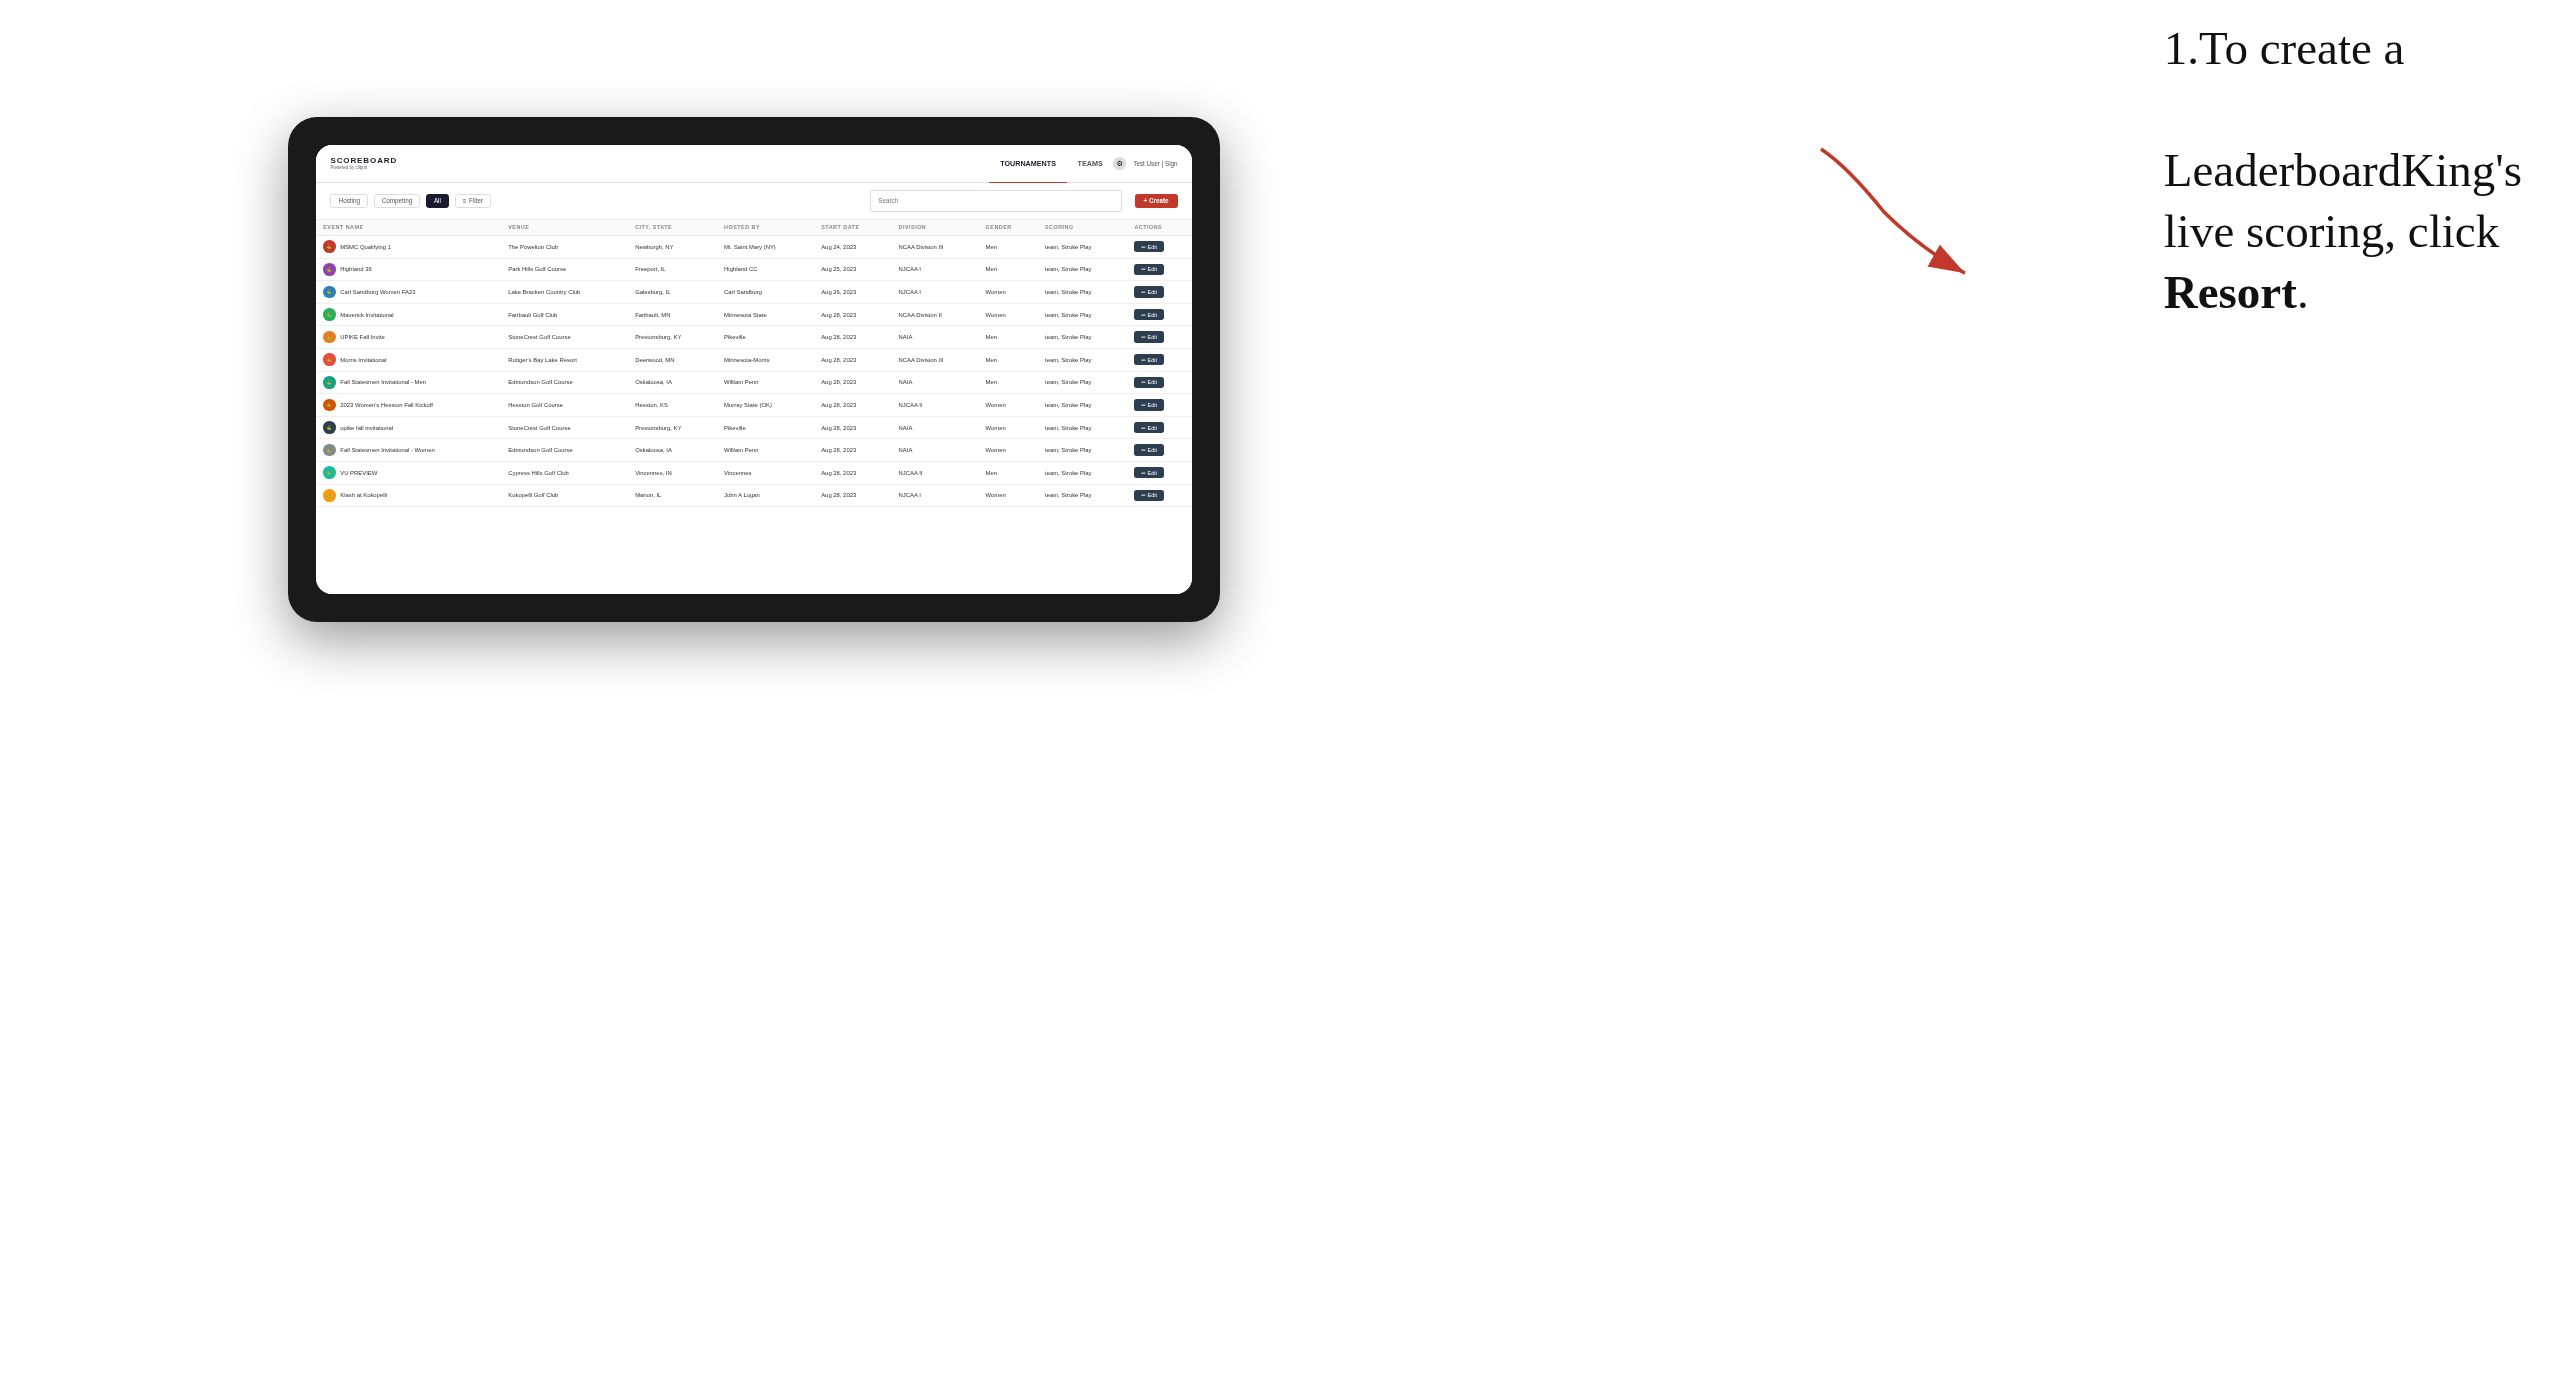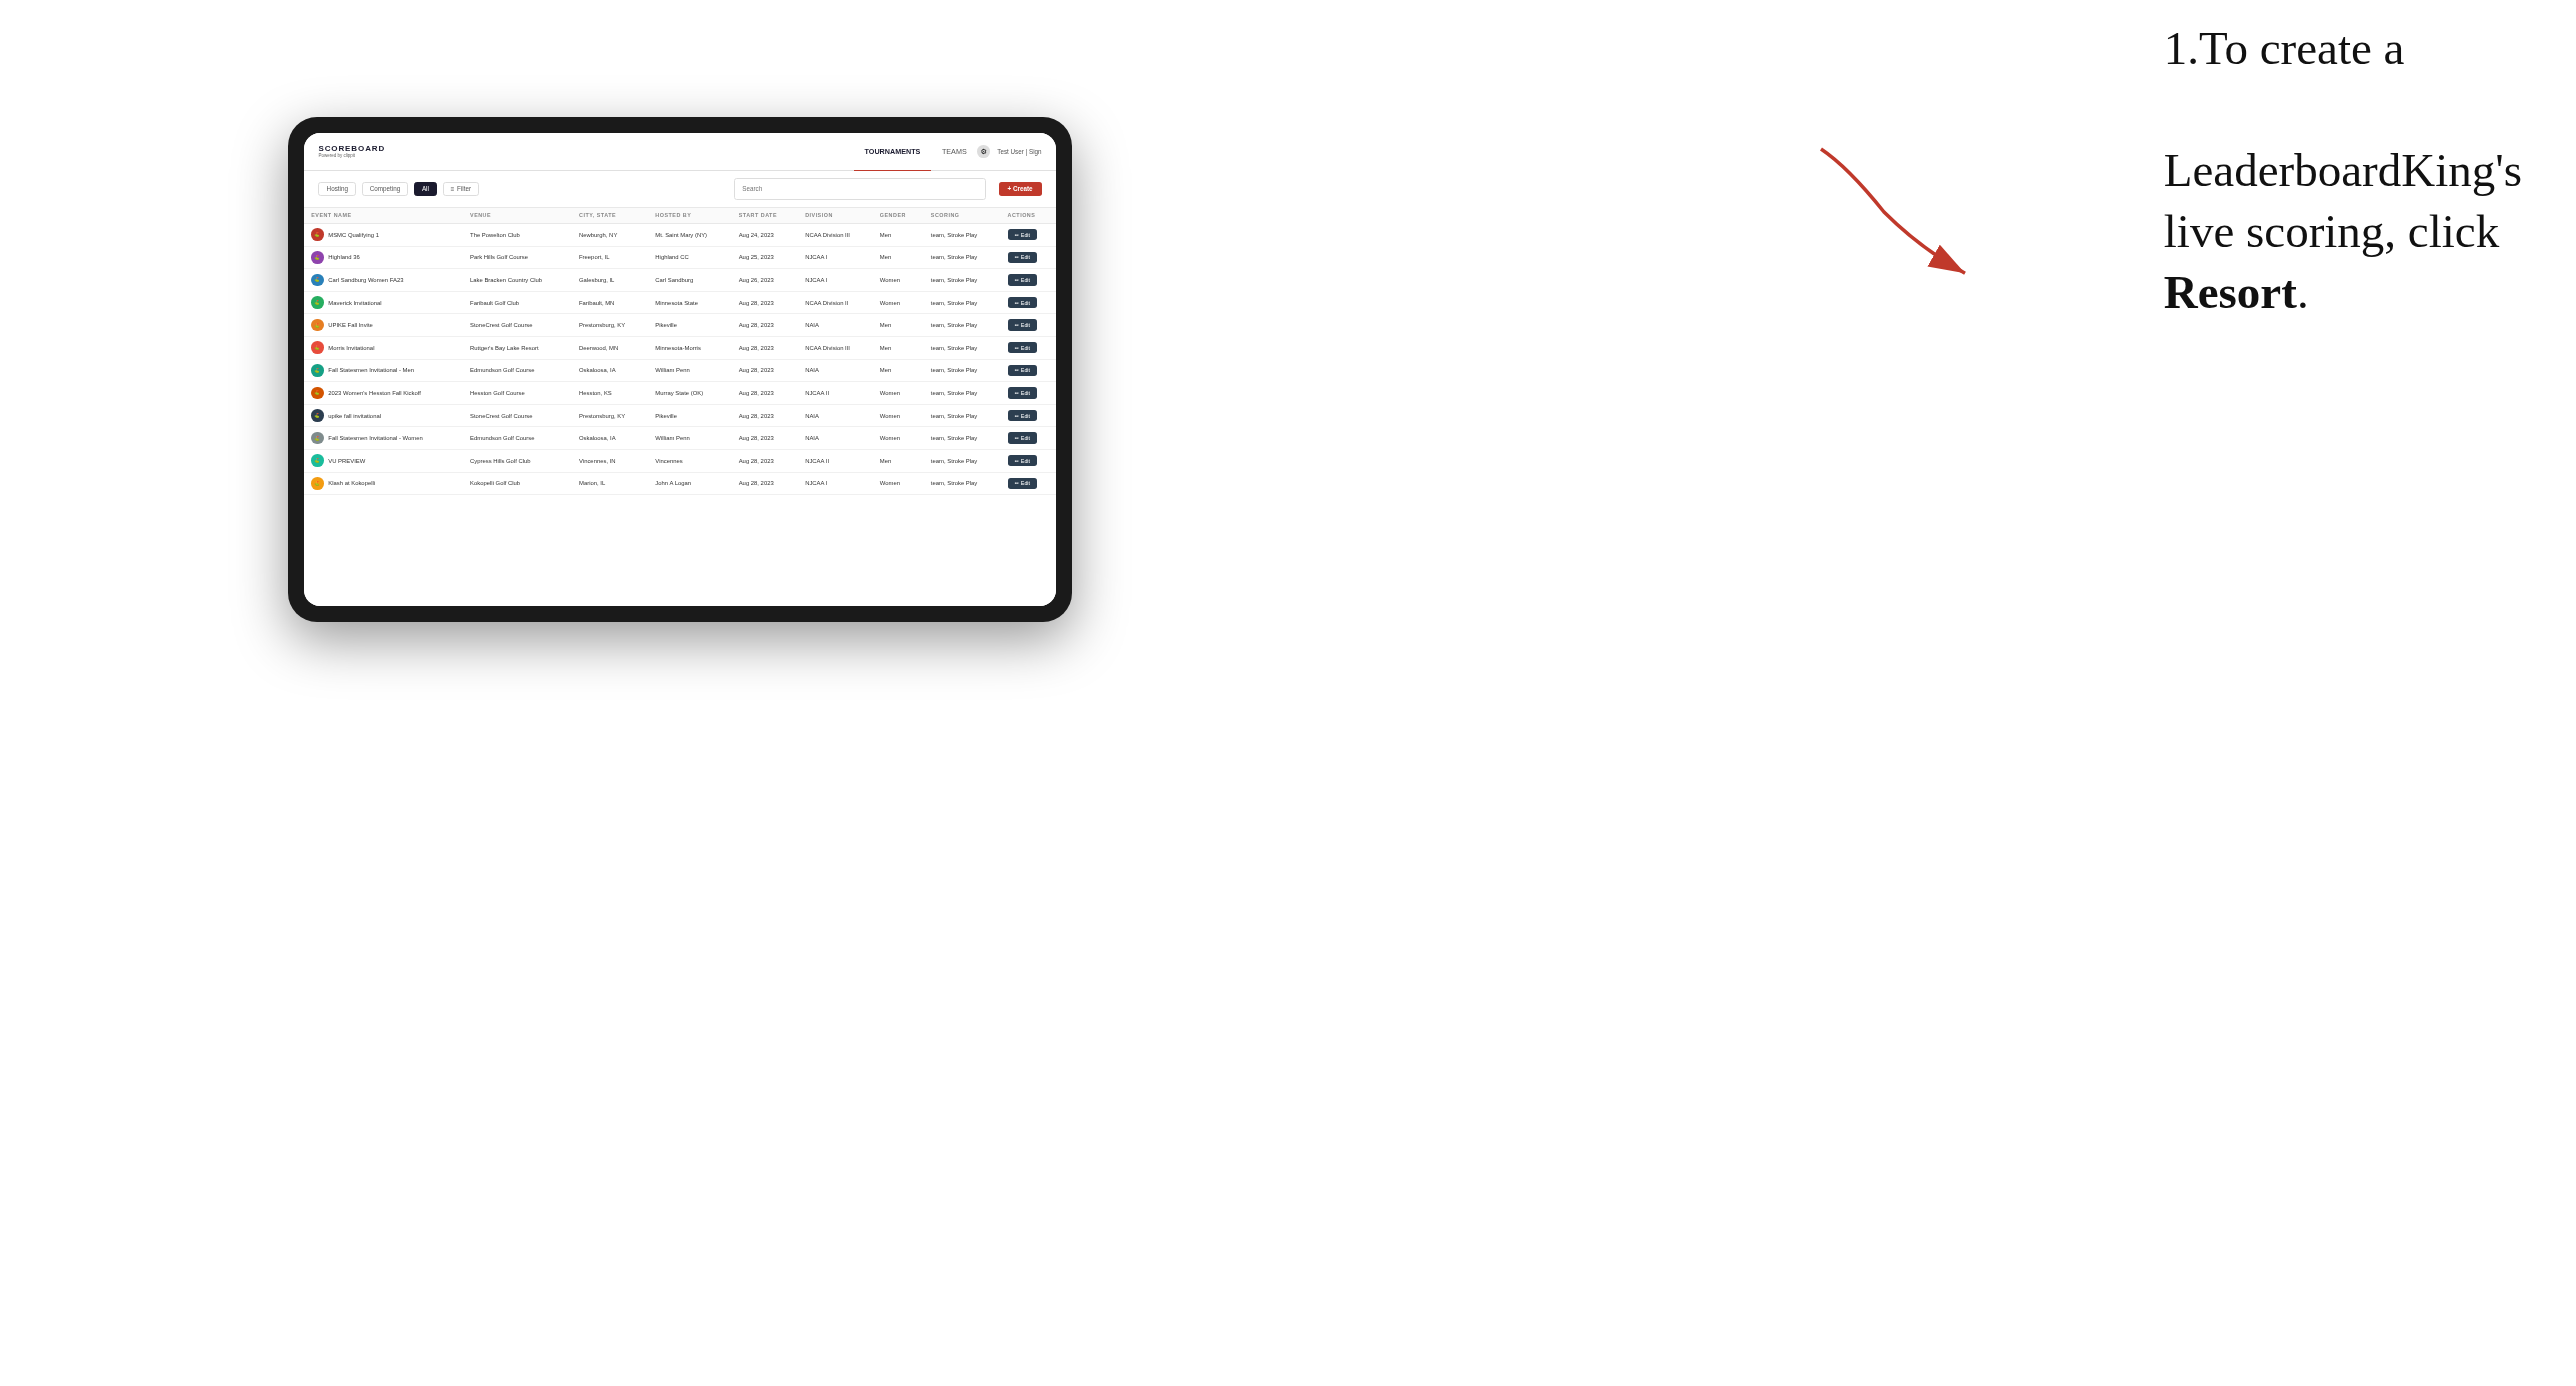--- a/index.html
+++ b/index.html
@@ -24,25 +24,25 @@
       text-align: left;
       font-family: Liberation Serif, serif;
     }
     .annotation strong { font-weight: 800; }
 
     
     .tablet {
       position: absolute;
       top: 117px;
       left: 288px;
-      width: 784px;
+      width: 932px;
       height: 505px;
       background: #1a1a1a;
       border-radius: 29px;
-      padding: 16px;
+      padding: 28px;
       box-shadow: 0 18px 54px rgba(0,0,0,0.4);
     }
 
     .tablet-screen {
       width: 100%;
       height: 100%;
       background: #f5f5f5;
       border-radius: 16px;
       overflow: hidden;
       display: flex;
@@ -79,21 +79,21 @@
     }
 
     .nav-links {
       display: flex;
       gap: 0;
       flex: 1;
       justify-content: flex-end;
     }
     .nav-link {
       font-size: 7.2px;
-      font-weight: 400;
+      font-weight: 700;
       color: #555;
       padding: 0 10.8px;
       height: 38px;
       display: flex;
       align-items: center;
       border-bottom: 1.8px solid transparent;
       cursor: pointer;
     }
     .nav-link.active {
       color: #1a1a2e;

